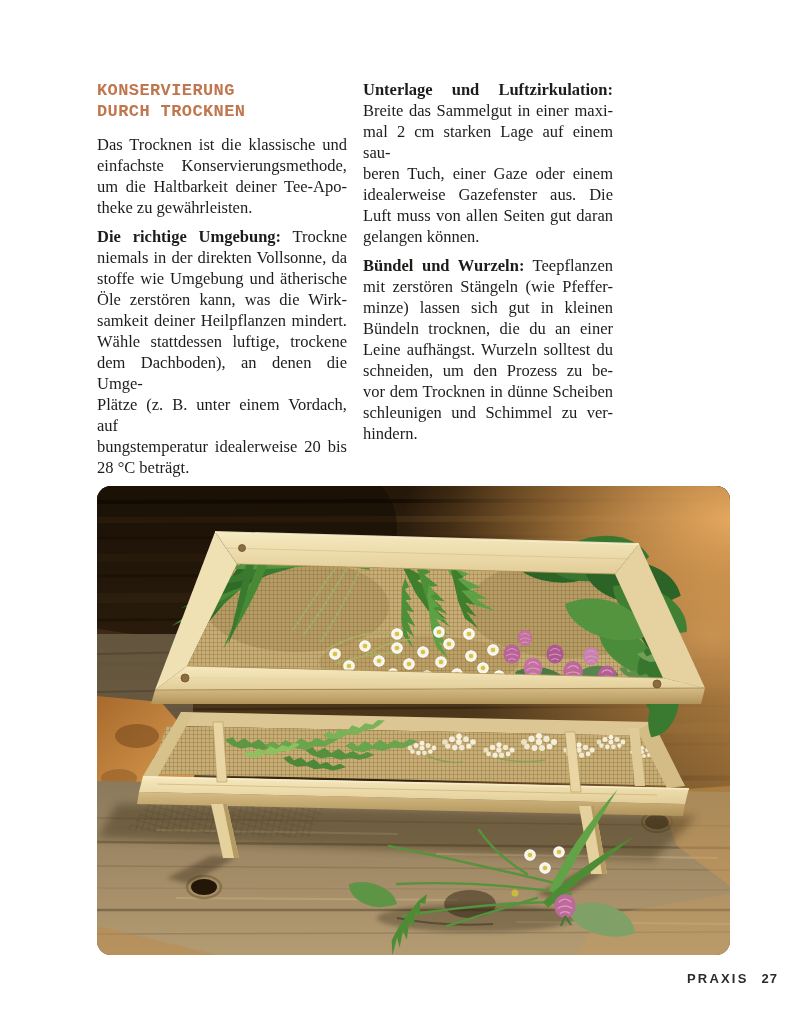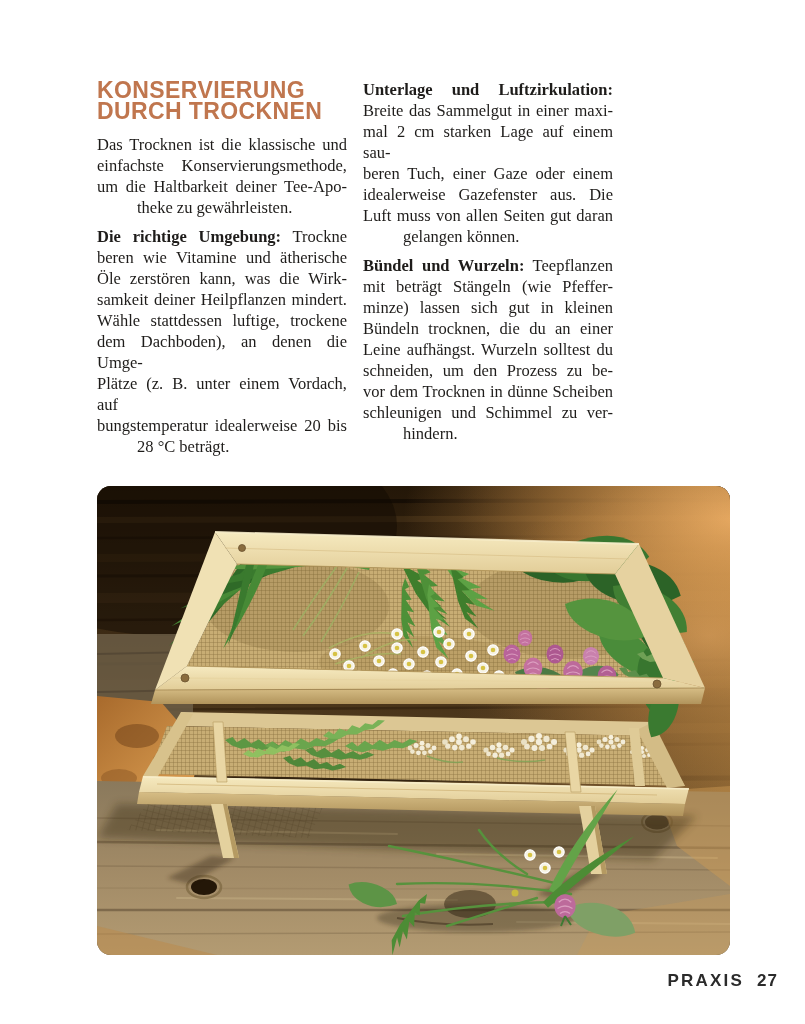--- a/index.html
+++ b/index.html
@@ -5,37 +5,37 @@
   html,body{margin:0;padding:0;}
   body{
     width:805px;height:1024px;position:relative;overflow:hidden;
     background:var(--page_bg,#ffffff);
     font-family:"Liberation Serif",serif;
     color:var(--body_color,#1e1c1a);
   }
   .columns{position:absolute;left:97px;top:79px;display:flex;gap:16px;}
   .col{width:250px;font-size:16.5px;line-height:21px;}
   .heading{
-    font-family:Liberation Sans, sans-serif;font-weight:bold;
-    font-size:23px;line-height:21px;letter-spacing:.4px;
+    font-family:Liberation Mono, monospace;font-weight:bold;
+    font-size:17px;line-height:21px;letter-spacing:.4px;
     color:var(--heading_color,#c0764e);
     margin:1px 0 12px 0;
   }
   .para{margin:0 0 8px 0;}
   .line{text-align:justify;text-align-last:justify;}
-  .line.last{text-align:justify;text-align-last:left;margin-left:40px;}
+  .line.last{text-align:justify;text-align-last:left;}
   .line b{font-weight:bold;}
   .photo{
     position:absolute;left:97px;top:486px;width:633px;height:469px;
     border-radius:14px;overflow:hidden;background:#3a2a16;
   }
   .photo svg{display:block;width:100%;height:100%;}
   .footer{
     position:absolute;top:971px;right:27px;display:flex;gap:13px;align-items:baseline;
-    font-family:"Liberation Sans",sans-serif;font-size:17px;font-weight:bold;
+    font-family:"Liberation Sans",sans-serif;font-size:13px;font-weight:bold;
     letter-spacing:2.2px;color:var(--footer_color,#2b2b2b);
   }
   .footer .pagenum{letter-spacing:1px;}
 </style>
 </head>
 <body>
 
 <div class="columns">
   <div class="col">
     <div class="heading">
@@ -44,21 +44,22 @@
     </div>
     <div>
         <div class="para">
           <div class="line"><span>Das Trocknen ist die klassische und</span></div>
           <div class="line"><span>einfachste Konservierungsmethode,</span></div>
           <div class="line"><span>um die Haltbarkeit deiner Tee-Apo-</span></div>
           <div class="line last"><span>theke zu gewährleisten.</span></div>
         </div>
         <div class="para">
           <div class="line"><b>Die richtige Umgebung:</b><span> Trockne</span></div>
-          <div class="line"><span>beren wie Vitamine und ätherische</span></div>
+          <div class="line"><span>niemals in der direkten Vollsonne, da</span></div>
+          <div class="line"><span>stoffe wie Umgebung und ätherische</span></div>
           <div class="line"><span>Öle zerstören kann, was die Wirk-</span></div>
           <div class="line"><span>samkeit deiner Heilpflanzen mindert.</span></div>
           <div class="line"><span>Wähle stattdessen luftige, trockene</span></div>
           <div class="line"><span>dem Dachboden), an denen die Umge-</span></div>
           <div class="line"><span>Plätze (z. B. unter einem Vordach, auf</span></div>
           <div class="line"><span>bungstemperatur idealerweise 20 bis</span></div>
           <div class="line last"><span>28 °C beträgt.</span></div>
         </div>
       </div>
   </div>
@@ -68,21 +69,21 @@
           <div class="line"><b>Unterlage und Luftzirkulation:</b></div>
           <div class="line"><span>Breite das Sammelgut in einer maxi-</span></div>
           <div class="line"><span>mal 2 cm starken Lage auf einem sau-</span></div>
           <div class="line"><span>beren Tuch, einer Gaze oder einem</span></div>
           <div class="line"><span>idealerweise Gazefenster aus. Die</span></div>
           <div class="line"><span>Luft muss von allen Seiten gut daran</span></div>
           <div class="line last"><span>gelangen können.</span></div>
         </div>
         <div class="para">
           <div class="line"><b>Bündel und Wurzeln:</b><span> Teepflanzen</span></div>
-          <div class="line"><span>mit beträgt Stängeln (wie Pfeffer-</span></div>
+          <div class="line"><span>mit zerstören Stängeln (wie Pfeffer-</span></div>
           <div class="line"><span>minze) lassen sich gut in kleinen</span></div>
           <div class="line"><span>Bündeln trocknen, die du an einer</span></div>
           <div class="line"><span>Leine aufhängst. Wurzeln solltest du</span></div>
           <div class="line"><span>schneiden, um den Prozess zu be-</span></div>
           <div class="line"><span>vor dem Trocknen in dünne Scheiben</span></div>
           <div class="line"><span>schleunigen und Schimmel zu ver-</span></div>
           <div class="line last"><span>hindern.</span></div>
         </div>
       </div>
   </div>

